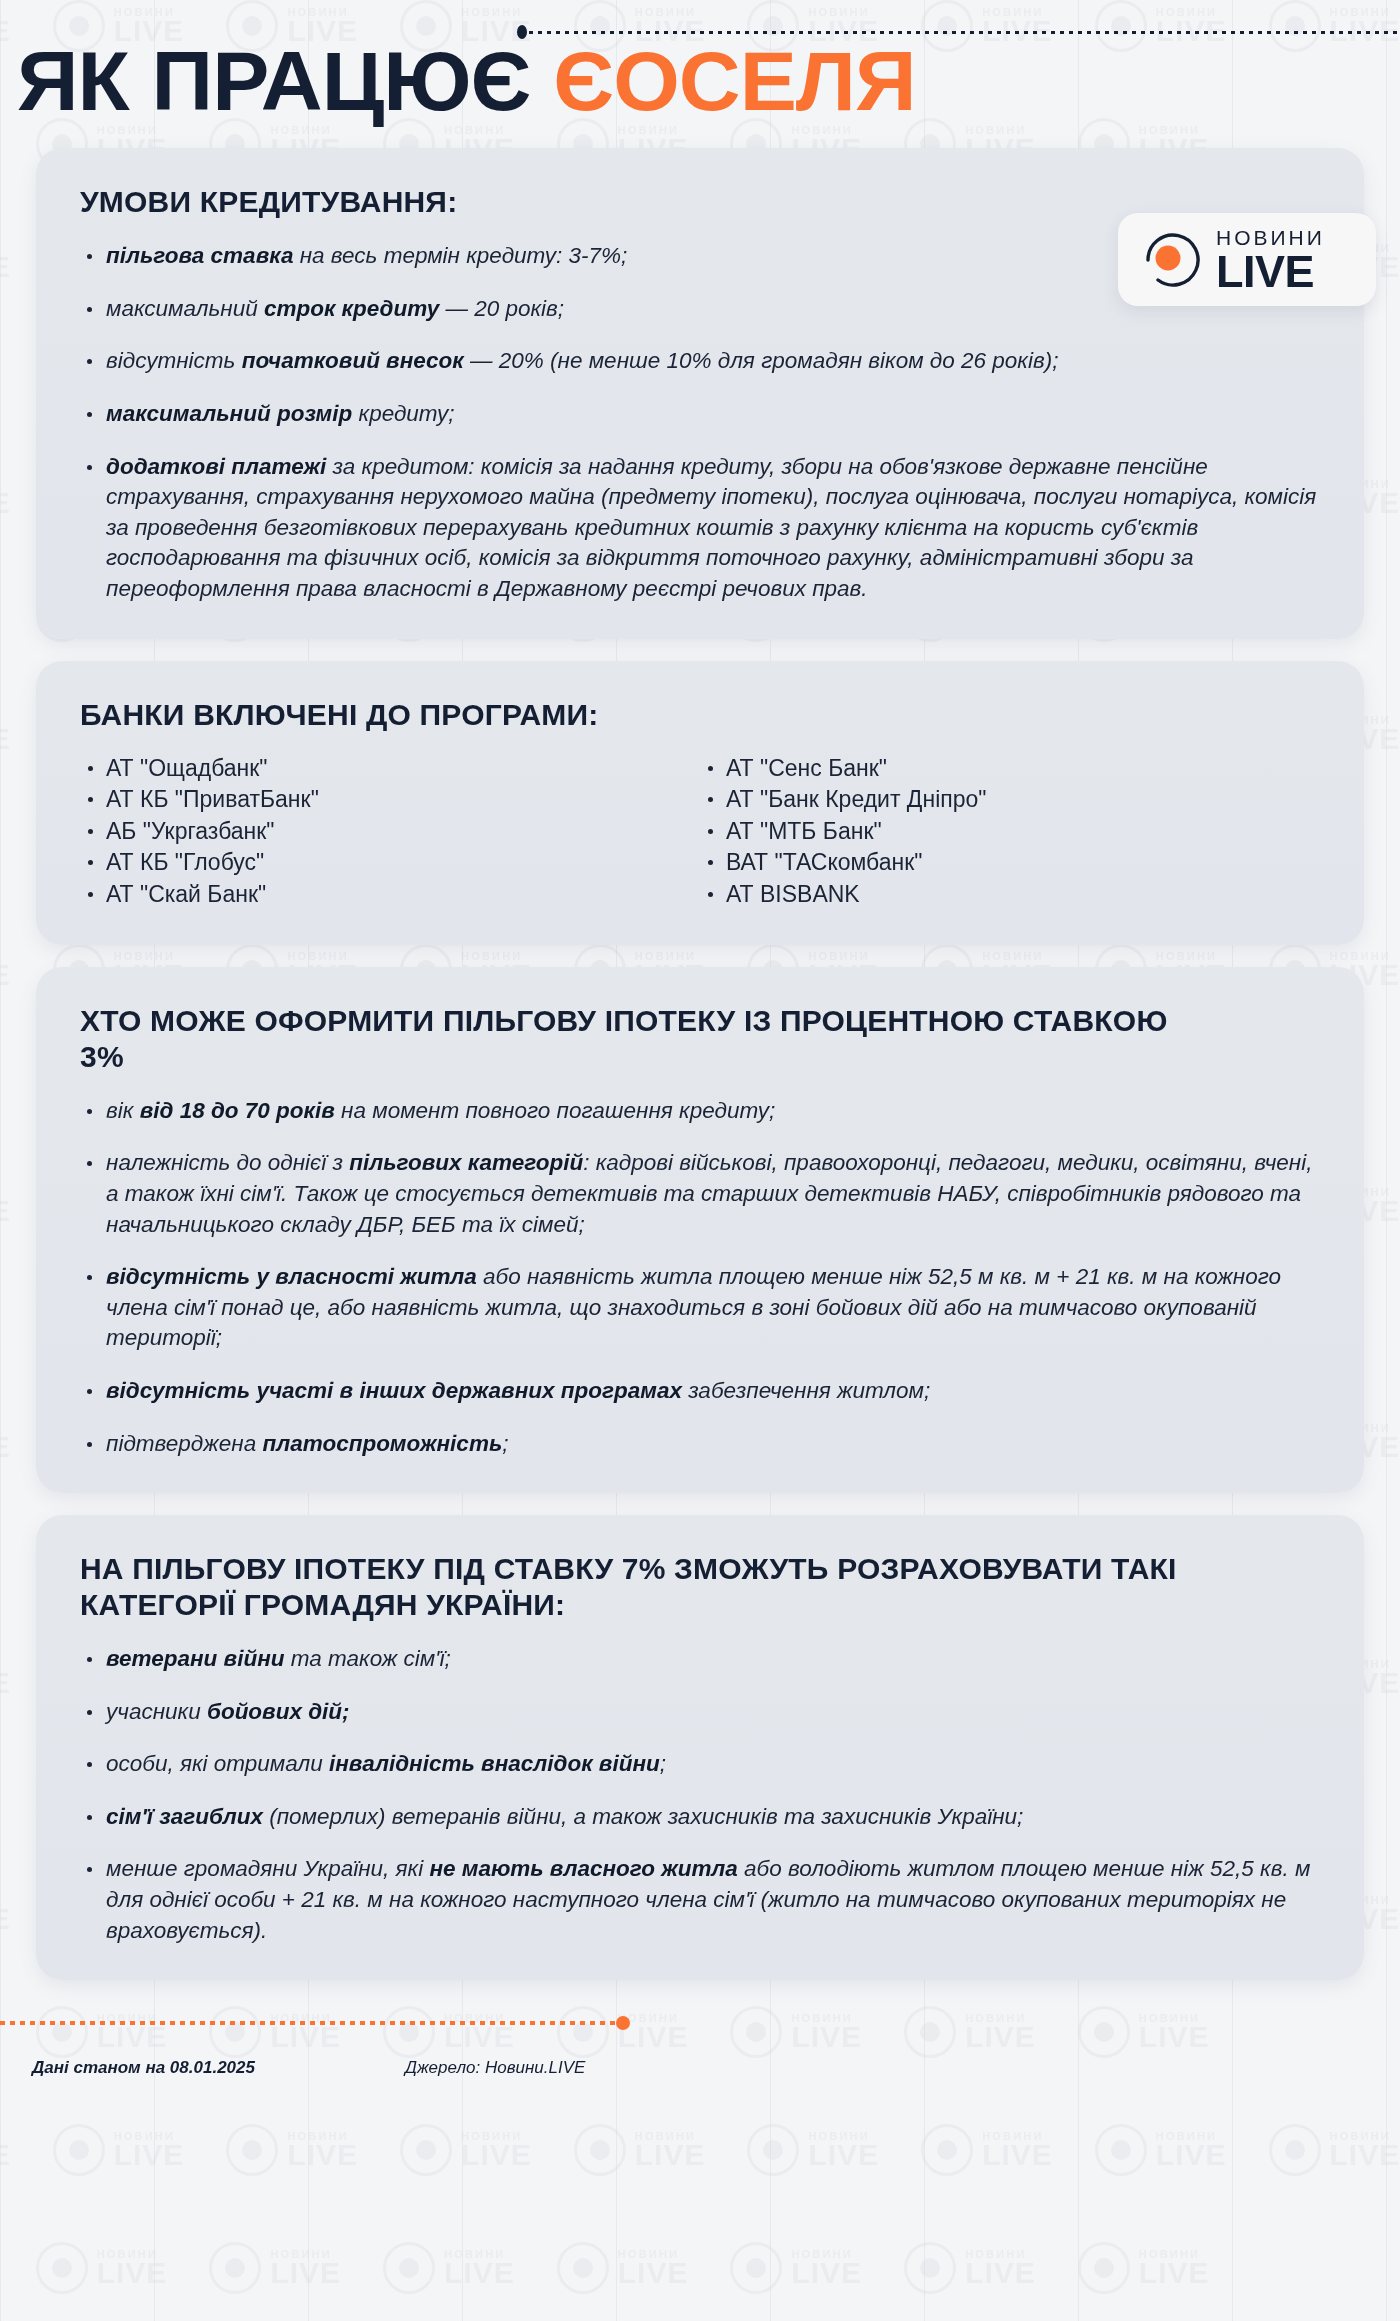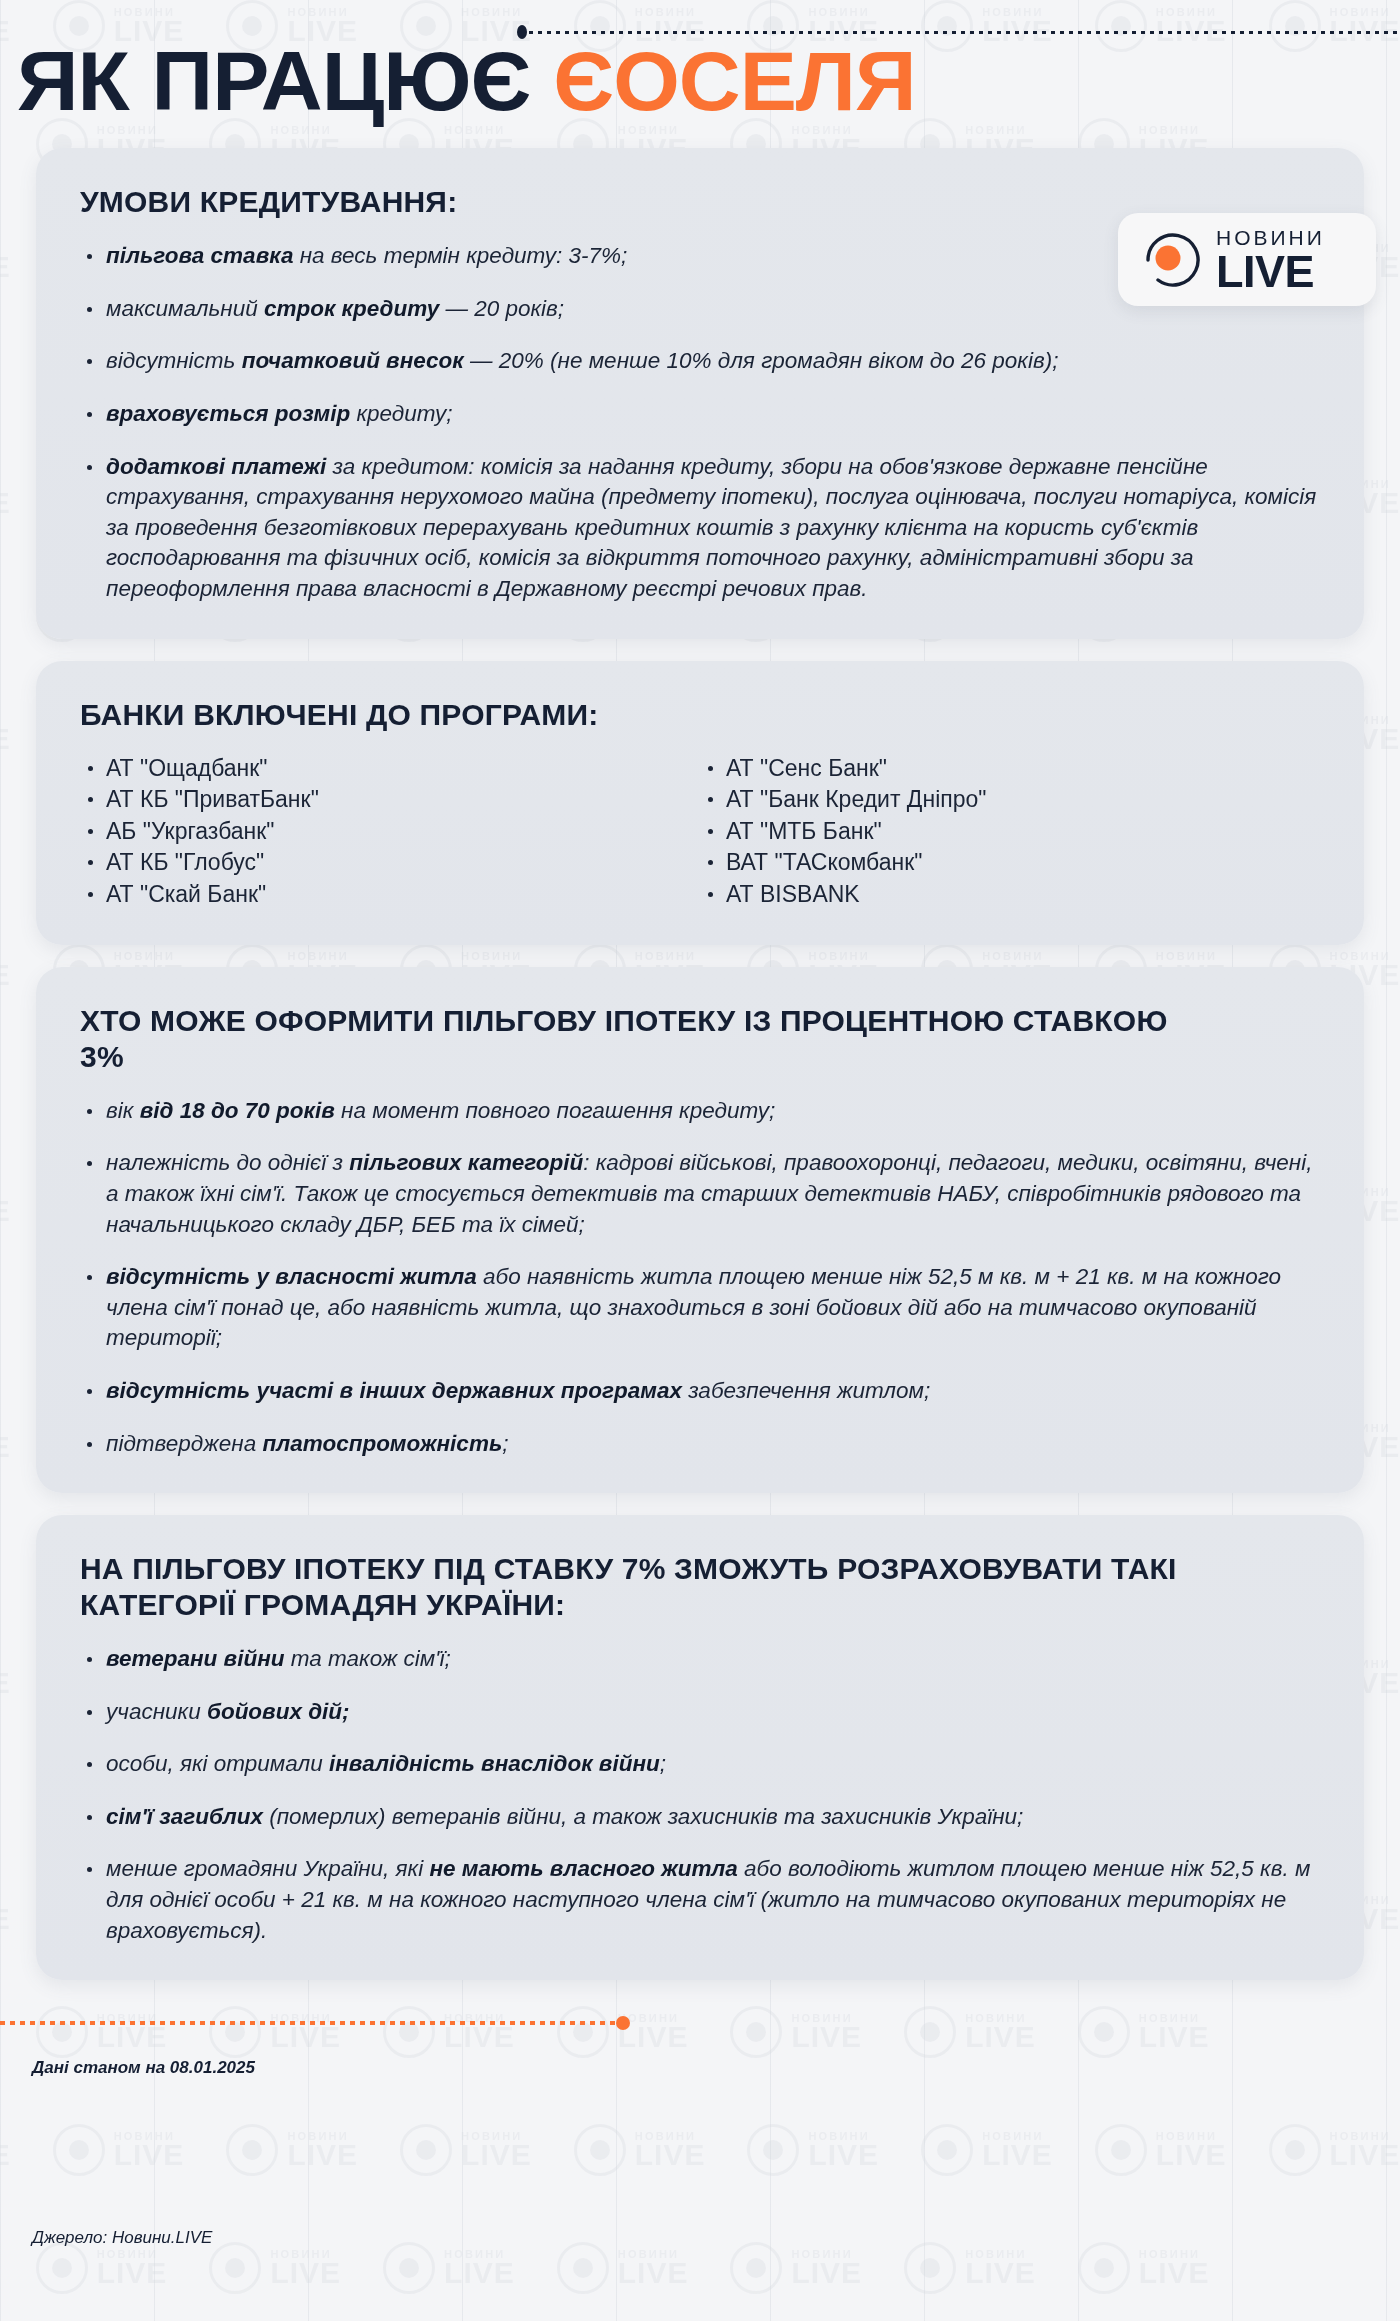--- a/index.html
+++ b/index.html
@@ -274,21 +274,20 @@
   }
   .footer-texts {
     position: absolute;
     top: 56px;
     left: 32px;
     display: flex;
     gap: 150px;
     font-style: italic;
     font-size: 17px;
     color: #151f33;
-    flex-direction: column;
   }
   .foot-date { font-weight: 700; }
   .foot-src { font-weight: 400; }
 </style>
 </head>
 <body>
 
 <div class="bg-watermarks">
     <div class="wm-row" style="top: 0px; margin-left: 0px;">
       <div class="wm">
@@ -1858,21 +1857,21 @@
       <div class="logo-live">LIVE</div>
     </div>
   </div>
 
   <div class="card first">
     <h2 class="card-title">УМОВИ КРЕДИТУВАННЯ:</h2>
     <ul class="bullets" id="list-0">
         <li><b>пільгова ставка</b><span> на весь термін кредиту: 3-7%;</span></li>
         <li><span>максимальний </span><b>строк кредиту</b><span> — 20 років;</span></li>
         <li><span>відсутність </span><b>початковий внесок</b><span> — 20% (не менше 10% для громадян віком до 26 років);</span></li>
-        <li><b>враховується розмір</b><span> кредиту;</span></li>
+        <li><b>максимальний розмір</b><span> кредиту;</span></li>
         <li><b>додаткові платежі</b><span> за кредитом: комісія за надання кредиту, збори на обов'язкове державне пенсійне страхування, страхування нерухомого майна (предмету іпотеки), послуга оцінювача, послуги нотаріуса, комісія за проведення безготівкових перерахувань кредитних коштів з рахунку клієнта на користь суб'єктів господарювання та фізичних осіб, комісія за відкриття поточного рахунку, адміністративні збори за переоформлення права власності в Державному реєстрі речових прав.</span></li>
       </ul>
   </div>
 
   <div class="card">
     <h2 class="card-title">БАНКИ ВКЛЮЧЕНІ ДО ПРОГРАМИ:</h2>
     <div class="banks-cols">
       <div class="col">
         <ul class="bank-list" id="banks-left">
             <li>АТ "Ощадбанк"</li>

